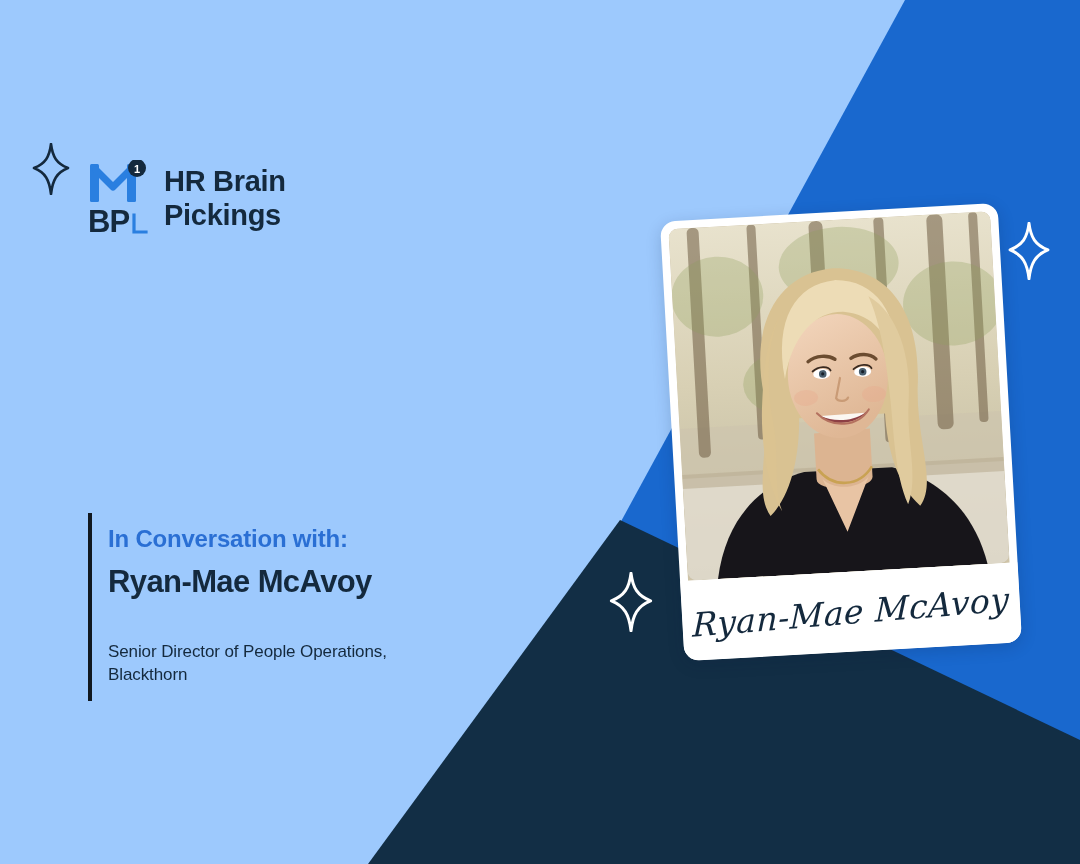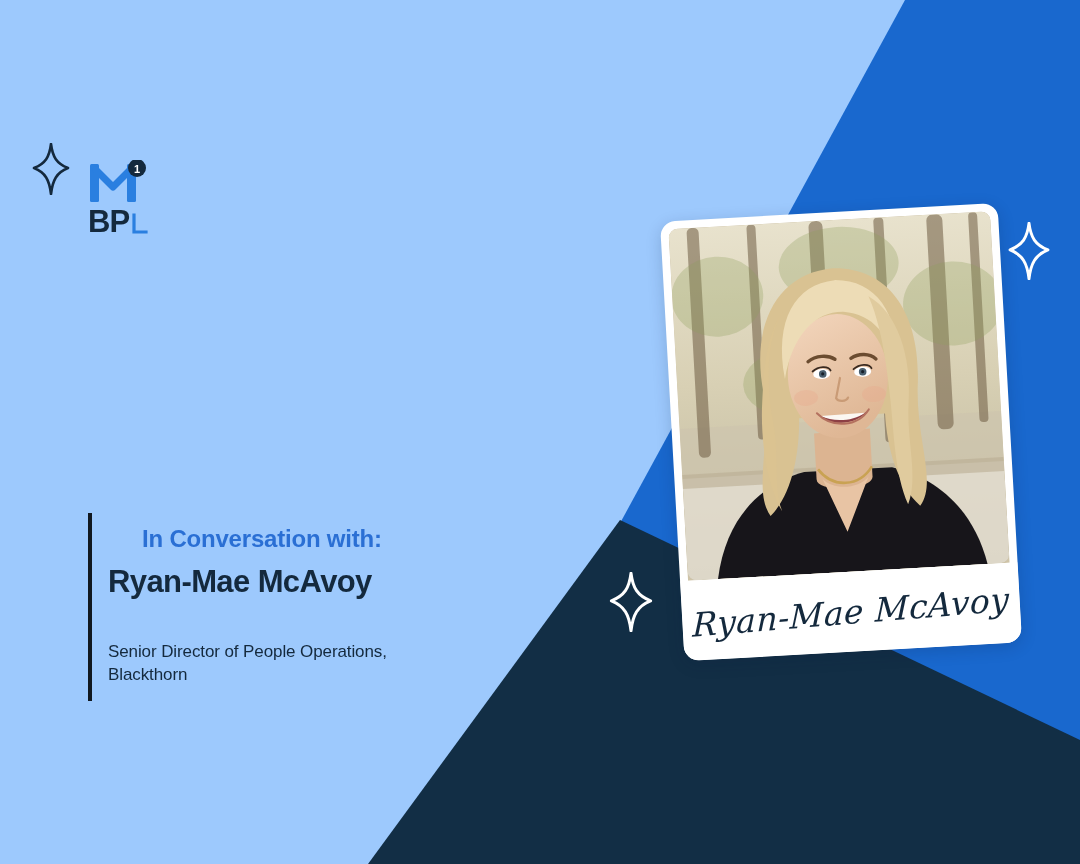--- a/index.html
+++ b/index.html
@@ -41,21 +41,21 @@
   
   .speaker-rule {
     position:absolute; left:88px; top:513px;
     width:4px; height:188px; background:#111820;
   }
   .speaker {
     position:absolute; left:108px; top:525px; width:420px;
   }
   .speaker-kicker {
     font-size:24px; font-weight:700; color:#2a6fd4;
-    letter-spacing:-0.2px; margin-bottom:11px;margin-left:34px;
+    letter-spacing:-0.2px; margin-bottom:11px;
   }
   .speaker-name {
     font-size:31px; font-weight:700; color:#14293d;
     letter-spacing:-0.6px; margin-bottom:10px;
   }
   .speaker-role {
     font-size:17px; font-weight:400; color:#14293d;
     line-height:1.38; letter-spacing:-0.1px; white-space:pre-line;margin-top:40px;
   }
 
@@ -129,20 +129,22 @@
         <path d="M8 10 L25 27 L42 10" fill="none" stroke="#2a7fe0" stroke-width="7" stroke-linecap="round" stroke-linejoin="round"></path>
 
         <circle cx="49" cy="8" r="9" fill="#14293d"></circle>
         <text x="49" y="12.6" font-family="Liberation Sans, sans-serif" font-size="11" font-weight="700" fill="#ffffff" text-anchor="middle">1</text>
 
         <text x="0" y="72" font-family="Liberation Sans, sans-serif" font-size="31" font-weight="700" fill="#14293d" letter-spacing="-1">BP</text>
 
         <path d="M46 55 L46 72 L58 72" fill="none" stroke="#2a7fe0" stroke-width="3.2" stroke-linecap="square"></path>
       </svg>
     </div>
+    <div class="logo-text">HR Brain
+Pickings</div>
   </div>
 
 
   <div class="speaker-rule"></div>
   <div class="speaker">
     <div class="speaker-kicker">In Conversation with:</div>
     <div class="speaker-name">Ryan-Mae McAvoy</div>
     <div class="speaker-role">Senior Director of People Operations,
 Blackthorn</div>
   </div>

